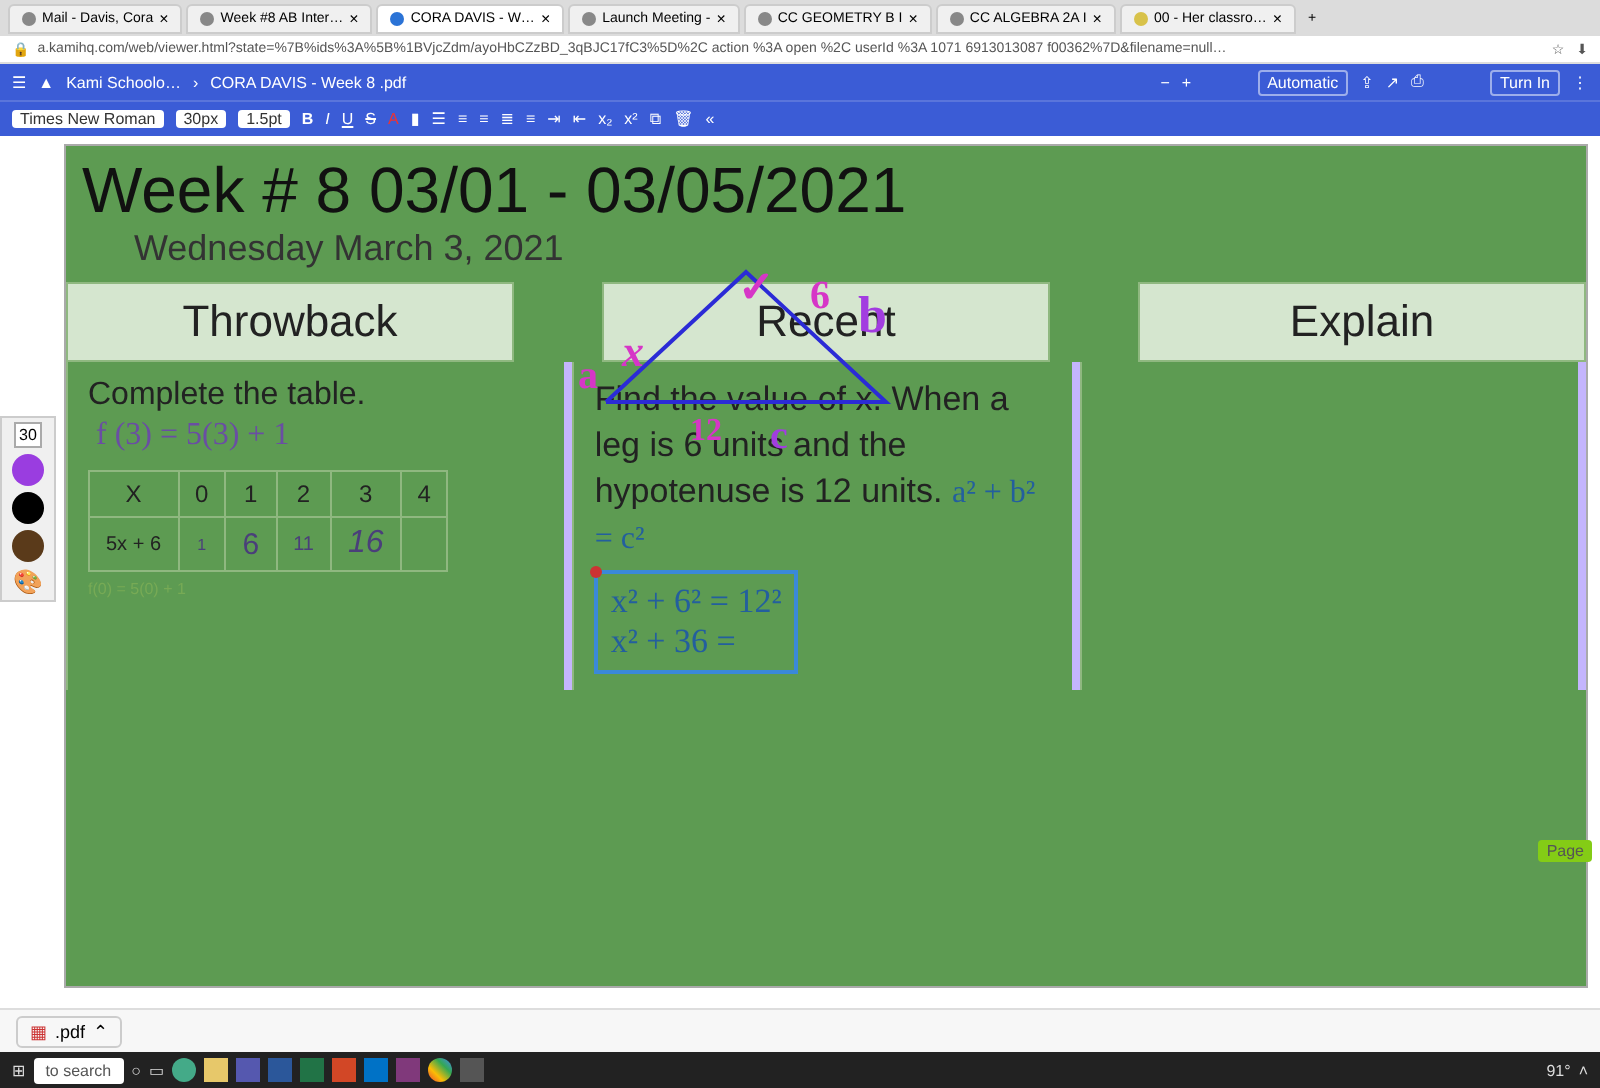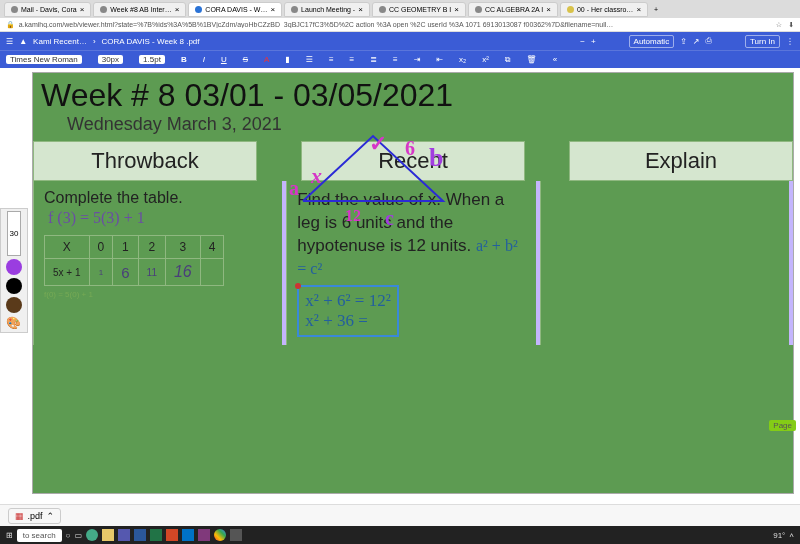--- a/index.html
+++ b/index.html
@@ -7,21 +7,21 @@
   .tabbar { height: 18px; background: #dcdcdc; display: flex; align-items: center; font-size: 7px; gap: 2px; padding-left: 4px; }
   .tab { background: #f0f0f0; border-radius: 3px 3px 0 0; padding: 2px 6px; display: flex; align-items: center; gap: 3px; border: 1px solid #ccc; white-space: nowrap; }
   .tab.active { background: #fff; }
   .tab .close { font-size: 8px; }
   .tab .fav { width: 7px; height: 7px; border-radius: 50%; background: #888; display: inline-block; }
   .urlbar { height: 14px; background: #fff; border-bottom: 1px solid #ddd; display: flex; align-items: center; font-size: 7px; padding: 0 6px; color: #555; }
   .urlbar .icons { margin-left: auto; display: flex; gap: 6px; }
   .kamiheader { height: 18px; background: #3b5cd6; color: #fff; font-size: 8px; display: flex; align-items: center; padding: 0 6px; gap: 6px; }
   .kamiheader .spacer { flex: 1; }
   .kamiheader .btn { padding: 1px 4px; border: 1px solid rgba(255,255,255,0.5); border-radius: 2px; margin-left: 27px; }
-  .toolbar { height: 18px; background: #3b5cd6; color: #fff; font-size: 8px; display: flex; align-items: center; padding: 0 6px; gap: 16px; border-top: 1px solid #5a75db; }
+  .toolbar { height: 18px; background: #3b5cd6; color: #fff; font-size: 8px; display: flex; align-items: center; padding: 0 6px; gap: 6px; border-top: 1px solid #5a75db; }
   .toolbar .sel { background: #fff; color: #333; padding: 0 4px; border-radius: 2px; }
   .toolbar span { cursor: default; }
   .sidebar { position: absolute; left: 0; top: 208px; width: 28px; background: #f0f0f0; border: 1px solid #ccc; padding: 2px 0; display: flex; flex-direction: column; align-items: center; gap: 3px; z-index: 5; }
   .swatch { width: 16px; height: 16px; border-radius: 50%; }
   .doc { position: absolute; left: 32px; top: 72px; right: 6px; bottom: 50px; background: #5d9b52; border: 1px solid #aaa; overflow: hidden; }
   .title { font-size: 32px; font-family: Arial, sans-serif; color: #111; padding: 4px 8px 0 8px; letter-spacing: 0; }
   .subtitle { font-size: 18px; color: #333; padding: 0 0 2px 34px; }
   .tabletop { display: flex; margin: 4px 0 0 0; gap: 44px; }
   .colhead { flex: 1; background: #d5e6cf; text-align: center; font-size: 22px; color: #222; padding: 6px 0; border: 1px solid #8fb880; }
   .cols { display: flex; }
@@ -90,21 +90,21 @@
   <span style="margin-left:4px; overflow:hidden; text-overflow:ellipsis; white-space:nowrap; max-width:680px;">a.kamihq.com/web/viewer.html?state=%7B%ids%3A%5B%1BVjcZdm/ayoHbCZzBD_3qBJC17fC3%5D%2C action %3A open %2C userId %3A 1071 6913013087 f00362%7D&amp;filename=null…</span>
   <div class="icons">
     <span>☆</span>
     <span>⬇</span>
   </div>
 </div>
 
 <div class="kamiheader">
   <span>☰</span>
   <span>▲</span>
-  <span>Kami Recent…</span>
+  <span>Kami Schoolo…</span>
   <span>›</span>
   <span>CORA DAVIS - Week 8 .pdf</span>
   <div class="spacer"></div>
   <span>−</span>
   <span>+</span>
   <span class="btn">Automatic</span>
   <span>⇪</span>
   <span>↗</span>
   <span>⎙</span>
   <span class="btn">Turn In</span>
@@ -129,21 +129,21 @@
   <span>⇥</span>
   <span>⇤</span>
   <span>x₂</span>
   <span>x²</span>
   <span>⧉</span>
   <span>🗑</span>
   <span>«</span>
 </div>
 
 <div class="sidebar">
-  <div style="background:#fff;border:1px solid #aaa;font-size:8px;padding:17px 2px;">30</div>
+  <div style="background:#fff;border:1px solid #aaa;font-size:8px;padding:1px 2px;">30</div>
   <div class="swatch" style="background:#9a3de0"></div>
   <div class="swatch" style="background:#000"></div>
   <div class="swatch" style="background:#5a3a1a"></div>
   <div style="font-size:12px;">🎨</div>
 </div>
 
 <div class="doc">
   <div class="title">Week # 8 03/01 - 03/05/2021</div>
   <div class="subtitle">Wednesday March 3, 2021</div>
 
@@ -172,21 +172,21 @@
         <tbody>
             <tr>
           <td class="hdr">X</td>
           <td class="hdr">0</td>
           <td class="hdr">1</td>
           <td class="hdr">2</td>
           <td class="hdr">3</td>
           <td class="hdr">4</td>
         </tr>
         <tr>
-          <td class="hdr" style="font-size:10px;">5x + 1</td>
+          <td class="hdr" style="font-size:10px;">5x + 6</td>
           <td style="font-size:8px;">1</td>
           <td style="font-size:15px;">6</td>
           <td style="font-size:10px;">11</td>
           <td style="font-size:16px;font-style:italic;">16</td>
           <td></td>
         </tr>
       </tbody>
         </table>
       <div style="font-size:8px;color:#7a5;margin-top:4px;">f(0) = 5(0) + 1</div>
     </div>

